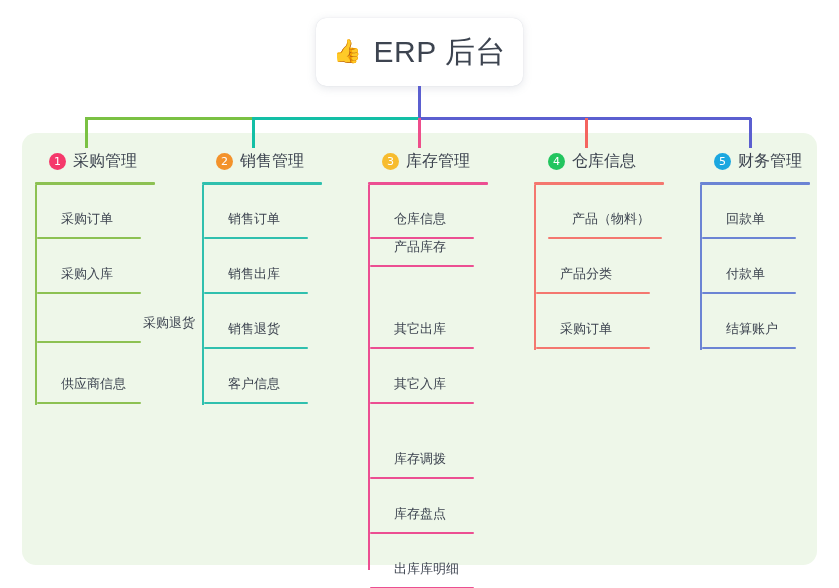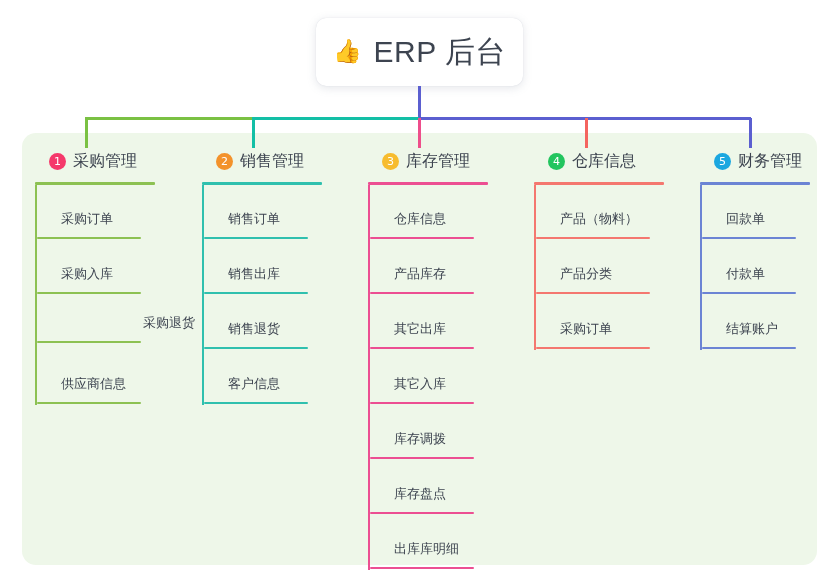--- a/index.html
+++ b/index.html
@@ -179,33 +179,33 @@
           <span class="badge" style="background: rgb(247, 188, 46);">3</span>
           <span class="col-title">库存管理</span>
         </div>
         <div class="head-rule" style="background: rgb(236, 79, 146); width: 120px;"></div>
         <div class="branch">
           <div class="spine" style="background: rgb(236, 79, 146); height: 385px;"></div>
           <div class="leaf" style="height: 55px; padding-top: 27px;">
             <div class="leaf-label">仓库信息</div>
             <div class="leaf-rule" style="background: rgb(236, 79, 146); width: 104px;"></div>
           </div>
-          <div class="leaf" style="height: 55px; padding-top: 27px;">
+          <div class="leaf" style="height: 55px; ">
             <div class="leaf-label">产品库存</div>
             <div class="leaf-rule" style="background: rgb(236, 79, 146); width: 104px;"></div>
           </div>
           <div class="leaf" style="height: 55px; padding-top: 27px;">
             <div class="leaf-label">其它出库</div>
             <div class="leaf-rule" style="background: rgb(236, 79, 146); width: 104px;"></div>
           </div>
           <div class="leaf" style="height: 55px; padding-top: 27px;">
             <div class="leaf-label">其它入库</div>
             <div class="leaf-rule" style="background: rgb(236, 79, 146); width: 104px;"></div>
           </div>
-          <div class="leaf" style="height: 55px; padding-top: 27px;">
+          <div class="leaf" style="height: 55px; padding-top: 27px; margin-top: 20px;">
             <div class="leaf-label">库存调拨</div>
             <div class="leaf-rule" style="background: rgb(236, 79, 146); width: 104px;"></div>
           </div>
           <div class="leaf" style="height: 55px; padding-top: 27px;">
             <div class="leaf-label">库存盘点</div>
             <div class="leaf-rule" style="background: rgb(236, 79, 146); width: 104px;"></div>
           </div>
           <div class="leaf" style="height: 55px; padding-top: 27px;">
             <div class="leaf-label">出库库明细</div>
             <div class="leaf-rule" style="background: rgb(236, 79, 146); width: 104px;"></div>
@@ -213,21 +213,21 @@
         </div>
       </div>
       <div class="col" style="left: 534px; width: 170px;">
         <div class="col-head">
           <span class="badge" style="background: rgb(34, 197, 94);">4</span>
           <span class="col-title">仓库信息</span>
         </div>
         <div class="head-rule" style="background: rgb(244, 119, 111); width: 130px;"></div>
         <div class="branch">
           <div class="spine" style="background: rgb(244, 119, 111); height: 165px;"></div>
-          <div class="leaf" style="height: 55px; padding-top: 27px;">
+          <div class="leaf" style="height: 55px; padding-top: 27px; margin-left: 12px;">
             <div class="leaf-label">产品（物料）</div>
             <div class="leaf-rule" style="background: rgb(244, 119, 111); width: 114px;"></div>
           </div>
           <div class="leaf" style="height: 55px; padding-top: 27px;">
             <div class="leaf-label">产品分类</div>
             <div class="leaf-rule" style="background: rgb(244, 119, 111); width: 114px;"></div>
           </div>
           <div class="leaf" style="height: 55px; padding-top: 27px;">
             <div class="leaf-label">采购订单</div>
             <div class="leaf-rule" style="background: rgb(244, 119, 111); width: 114px;"></div>

